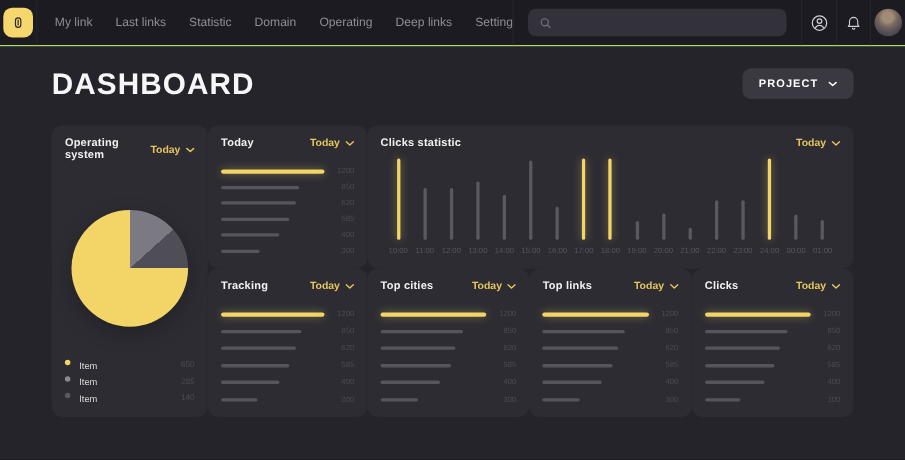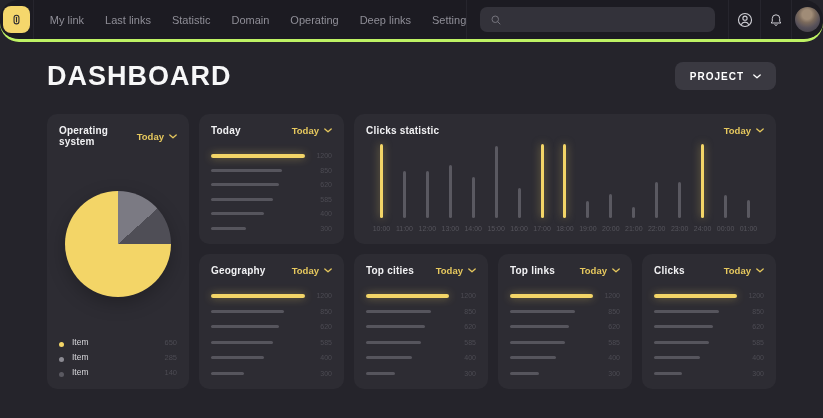--- a/index.html
+++ b/index.html
@@ -2,21 +2,21 @@
 <html><head>
 <meta charset="utf-8">
 <style>
   * { box-sizing: border-box; margin: 0; padding: 0; }
   html,body { background:#141318; }
   body { font-family: "Liberation Sans", "DejaVu Sans", sans-serif; }
 
   .app { width:823px; height:418px; background:#25242b; position:relative; overflow:hidden; }
 
   
-  header { height:42px; background:#1c1b22; display:flex; align-items:stretch; border-bottom:3px solid #bef264;border-radius:19px; }
+  header { height:42px; background:#1c1b22; display:flex; align-items:stretch; border-bottom:1px solid #bef264; }
   .logo-cell { width:44px; display:flex; align-items:center; justify-content:center; border-right:1px solid #26252d; }
   .logo { width:27px; height:27px; border-radius:8px; background:#f5d76c; display:flex; align-items:center; justify-content:center; cursor:pointer; }
   .nav { display:flex; align-items:center; gap:21px; margin-left:16px; }
   .nav-item { font-size:11px; color:#8f8e97; cursor:pointer; white-space:nowrap; }
   .spacer { flex:1; }
   .vdiv { width:1px; background:#26252d; }
   .search { width:302px; height:25px; align-self:center; border-radius:7px; background:#33323a; display:flex; align-items:center; gap:8px; padding:0 10px; margin:0 13px; }
   .search input { flex:1; min-width:0; background:transparent; border:none; outline:none; color:#c2c2c8; font-size:11px; }
   .search input::placeholder { color:#6f6e77; }
   .icon-cell { width:41px; display:flex; align-items:center; justify-content:center; border-left:1px solid #26252d; cursor:pointer; }
@@ -24,21 +24,21 @@
     background: radial-gradient(circle at 48% 30%, #a08c77 0 22%, #7b6a5c 38%, #565059 62%, #3a383f 100%); }
 
   
   main { padding:0 47px; }
   .page-head { margin-top:17px; height:34px; display:flex; align-items:center; justify-content:space-between; }
   h1 { font-size:27px; font-weight:700; letter-spacing:1px; color:#f7f7f8; }
   .project-btn { height:28px; padding:0 15px; border:none; border-radius:8px; background:#3a3941; color:#ffffff;
     font-family:inherit; font-size:10px; font-weight:700; letter-spacing:1px; display:flex; align-items:center; gap:9px; cursor:pointer; }
 
   
-  .grid { margin-top:21px; display:grid; grid-template-columns:142px 145px 1fr 1fr 1fr; grid-template-rows:130px 135px; gap:10px; }
+  .grid { margin-top:21px; display:grid; grid-template-columns:142px 145px 1fr 1fr 1fr; grid-template-rows:130px 135px; }
   .card { background:#2d2c33; border-radius:10px; padding:11px 12px 12px; display:flex; flex-direction:column; min-width:0; }
   .os-card { grid-row:1 / 3; grid-column:1; }
   .clicks-card { grid-column:3 / 6; }
   .card-head { display:flex; align-items:center; justify-content:space-between; }
   .card-title { font-size:10px; font-weight:700; color:#f1f1f3; letter-spacing:.2px; }
   .period { display:flex; align-items:center; gap:5px; font-size:9.5px; font-weight:700; color:#e6c85e; cursor:pointer; }
   .chev { width:8px; height:5px; }
 
   
   .hbars { flex:1; margin-top:16px; display:flex; flex-direction:column; justify-content:space-between; }
@@ -52,21 +52,21 @@
   .vbars { flex:1; margin-top:8px; display:flex; justify-content:space-between; padding:0 4px; }
   .vcol { flex:1; display:flex; flex-direction:column; align-items:center; min-width:0; }
   .vtrack { flex:1; width:100%; display:flex; align-items:flex-end; justify-content:center; }
   .vbar { width:3px; border-radius:2px; }
   .vbar.hl { box-shadow:0 0 8px rgba(243,213,103,.5); }
   .vlabel { margin-top:7px; font-size:7px; color:#56555d; white-space:nowrap; }
 
   
   .pie { width:106px; height:106px; border-radius:50%; margin:44px auto 0; box-shadow:0 6px 18px rgba(0,0,0,.25); }
   .legend { margin-top:auto; display:flex; flex-direction:column; gap:5px; }
-  .legend-row { display:flex; align-items:flex-end; }
+  .legend-row { display:flex; align-items:flex-start; }
   .dot { width:5px; height:5px; border-radius:50%; margin-right:8px; flex:none; }
   .legend-label { flex:1; font-size:8.5px; color:#d8d8dc; }
   .legend-value { font-size:7.5px; color:#4c4b53; }
 </style>
 </head>
 <body>
 
 <div class="app">
 
   <header>
@@ -317,21 +317,21 @@
               <div class="vtrack">
                 <div class="vbar" style="height: 24%; background: rgb(90, 89, 97);"></div>
               </div>
               <div class="vlabel">01:00</div>
             </div>
           </div>
       </section>
 
       <section class="card">
         <div class="card-head">
-          <span class="card-title">Geography</span>
+          <span class="card-title">Tracking</span>
           <span class="period">
             <span>Today</span>
             <svg class="chev" viewBox="0 0 10 6">
                 <polyline points="1,1 5,4.6 9,1" fill="none" stroke="#e6c85e" stroke-width="1.6" stroke-linecap="round" stroke-linejoin="round"></polyline>
               </svg>
           </span>
         </div>
         <div class="hbars">
             <div class="hbar-row">
               <div class="hbar-track">

